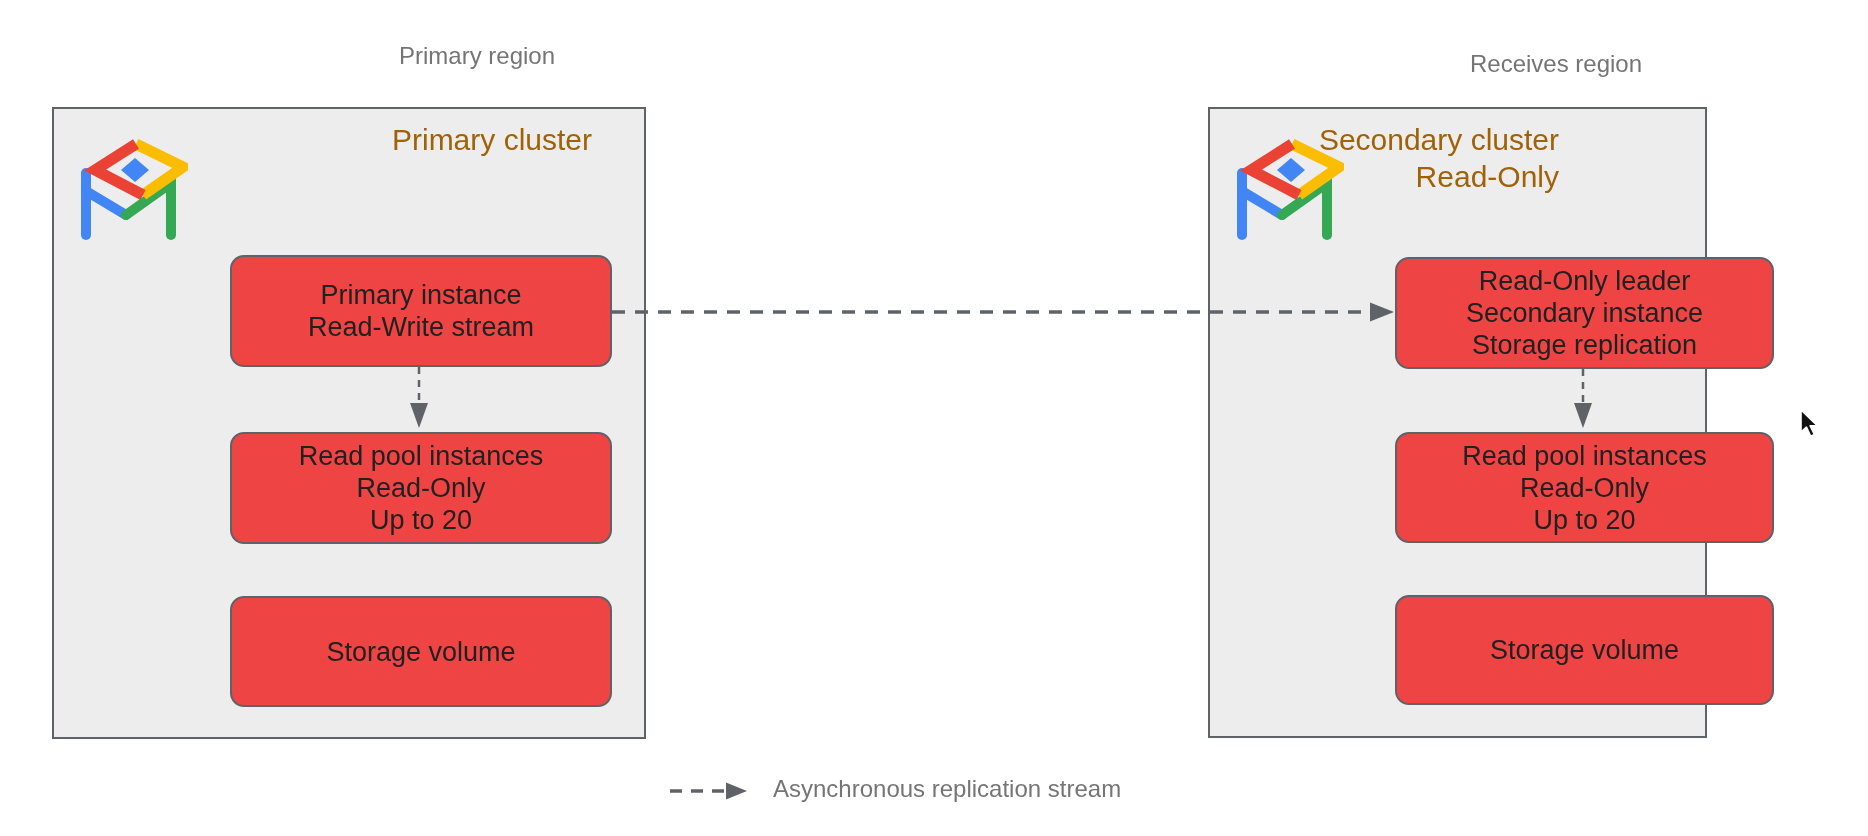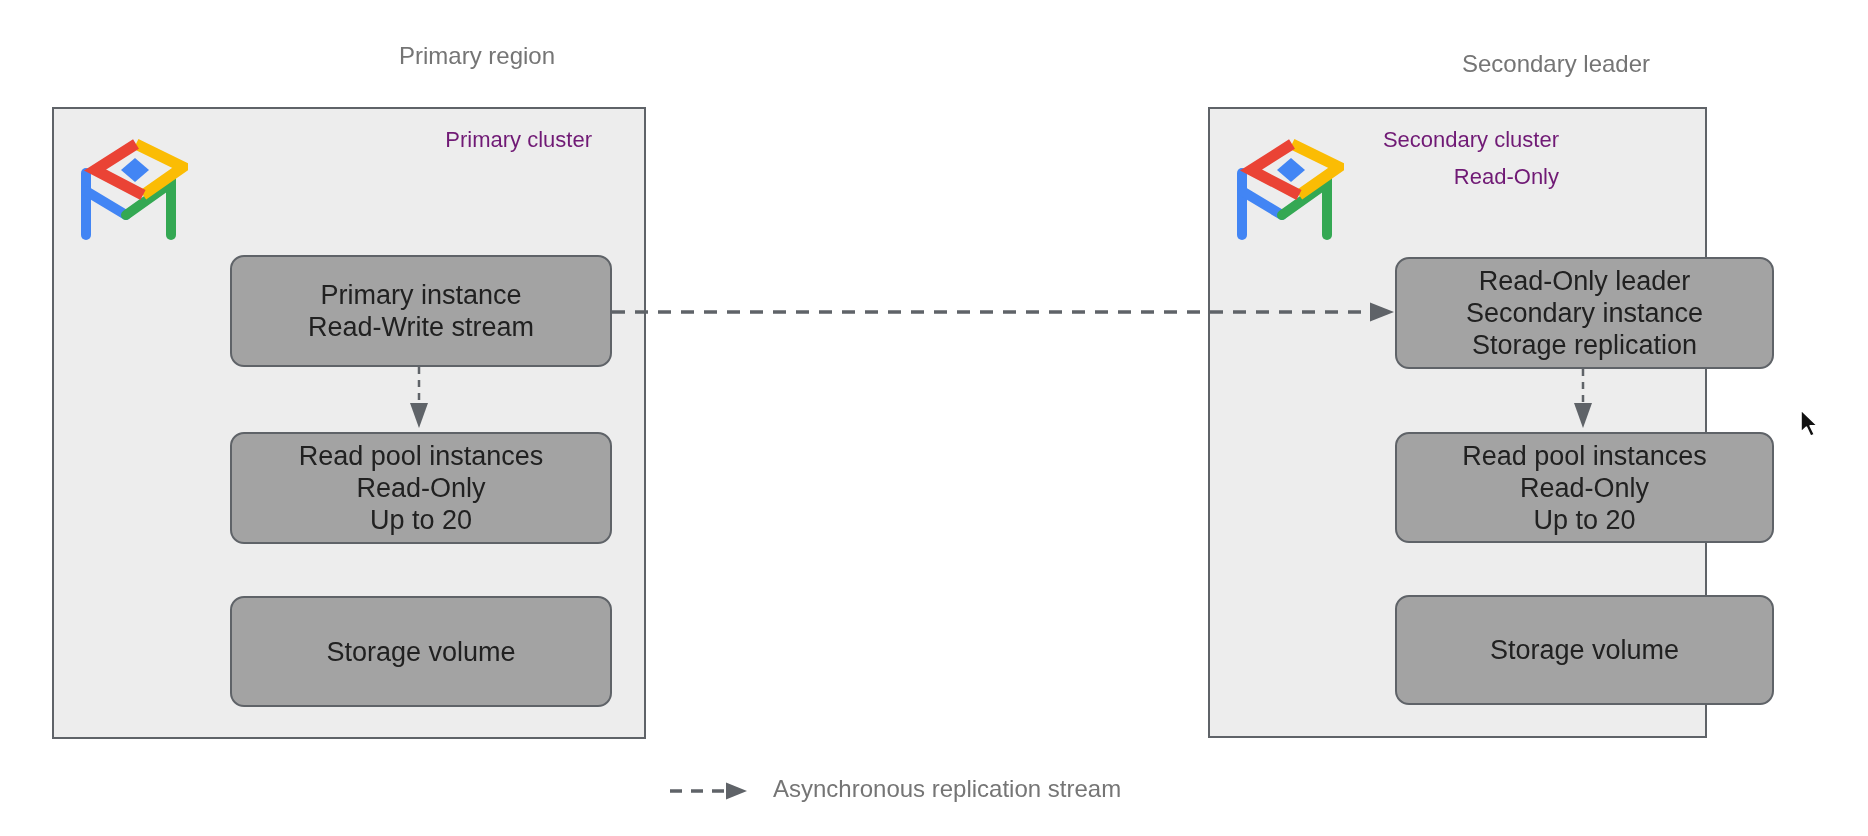--- a/index.html
+++ b/index.html
@@ -16,30 +16,30 @@
   #secondary-region-label { left:1556px; top:50px; }
 
   .cluster {
     position:absolute; background:#ededed; border:2px solid #5f6368;
     box-sizing:border-box;
   }
   #primary-cluster   { left:52px;   top:107px; width:594px; height:632px; }
   #secondary-cluster { left:1208px; top:107px; width:499px; height:631px; }
 
   .cluster-title {
-    position:absolute; text-align:right; font-size:22px; line-height:37px;
-    color:#701a75; white-space:nowrap;
+    position:absolute; text-align:right; font-size:30px; line-height:37px;
+    color:#a16207; white-space:nowrap;
   }
   #primary-cluster .cluster-title   { right:52px;  top:12px; }
   #secondary-cluster .cluster-title { right:146px; top:12px; }
 
   .cluster-logo { position:absolute; left:24px; top:26px; width:110px; height:110px; }
 
   .node {
-    position:absolute; background:#a3a3a3; border:2px solid #5f6368;
+    position:absolute; background:#ef4444; border:2px solid #5f6368;
     border-radius:14px; box-sizing:border-box;
     display:flex; flex-direction:column; align-items:center; justify-content:center;
     font-size:27px; line-height:32px; color:#212121; text-align:right;
   }
   #primary-cluster .node   { left:176px; width:382px; }
   #secondary-cluster .node { left:185px; width:379px; }
 
   #primary-instance-box   { top:146px; height:112px; }
   #primary-readpool-box   { top:323px; height:112px; }
   #primary-storage-box    { top:487px; height:111px; }
@@ -55,21 +55,21 @@
     position:absolute; left:773px; top:775px;
     font-size:24px; color:#757575; white-space:nowrap;
   }
 </style>
 </head>
 <body>
 
 <div id="canvas">
 
   <div class="region-label" id="primary-region-label">Primary region</div>
-  <div class="region-label" id="secondary-region-label">Secondary leader</div>
+  <div class="region-label" id="secondary-region-label">Receives region</div>
 
   <div class="cluster" id="primary-cluster">
     <svg class="cluster-logo" viewBox="0 0 110 110">
       <path d="M8,38 L8,100" stroke="#4285f4" stroke-width="10" stroke-linecap="round" fill="none"></path>
       <path d="M8,56 L48,80" stroke="#4285f4" stroke-width="10" stroke-linecap="round" fill="none"></path>
       <path d="M48,80 L93,48" stroke="#34a853" stroke-width="10" stroke-linecap="round" fill="none"></path>
       <path d="M93,44 L93,100" stroke="#34a853" stroke-width="10" stroke-linecap="round" fill="none"></path>
       <path d="M58,9 L105,32 L65,60" stroke="#fbbc04" stroke-width="11" stroke-linejoin="miter" fill="none"></path>
       <path d="M65,60 L17,35 L58,9" stroke="#ea4335" stroke-width="11" stroke-linejoin="miter" fill="none"></path>
       <path d="M57,23 L71,35 L57,47 L43,35 Z" fill="#4285f4"></path>

